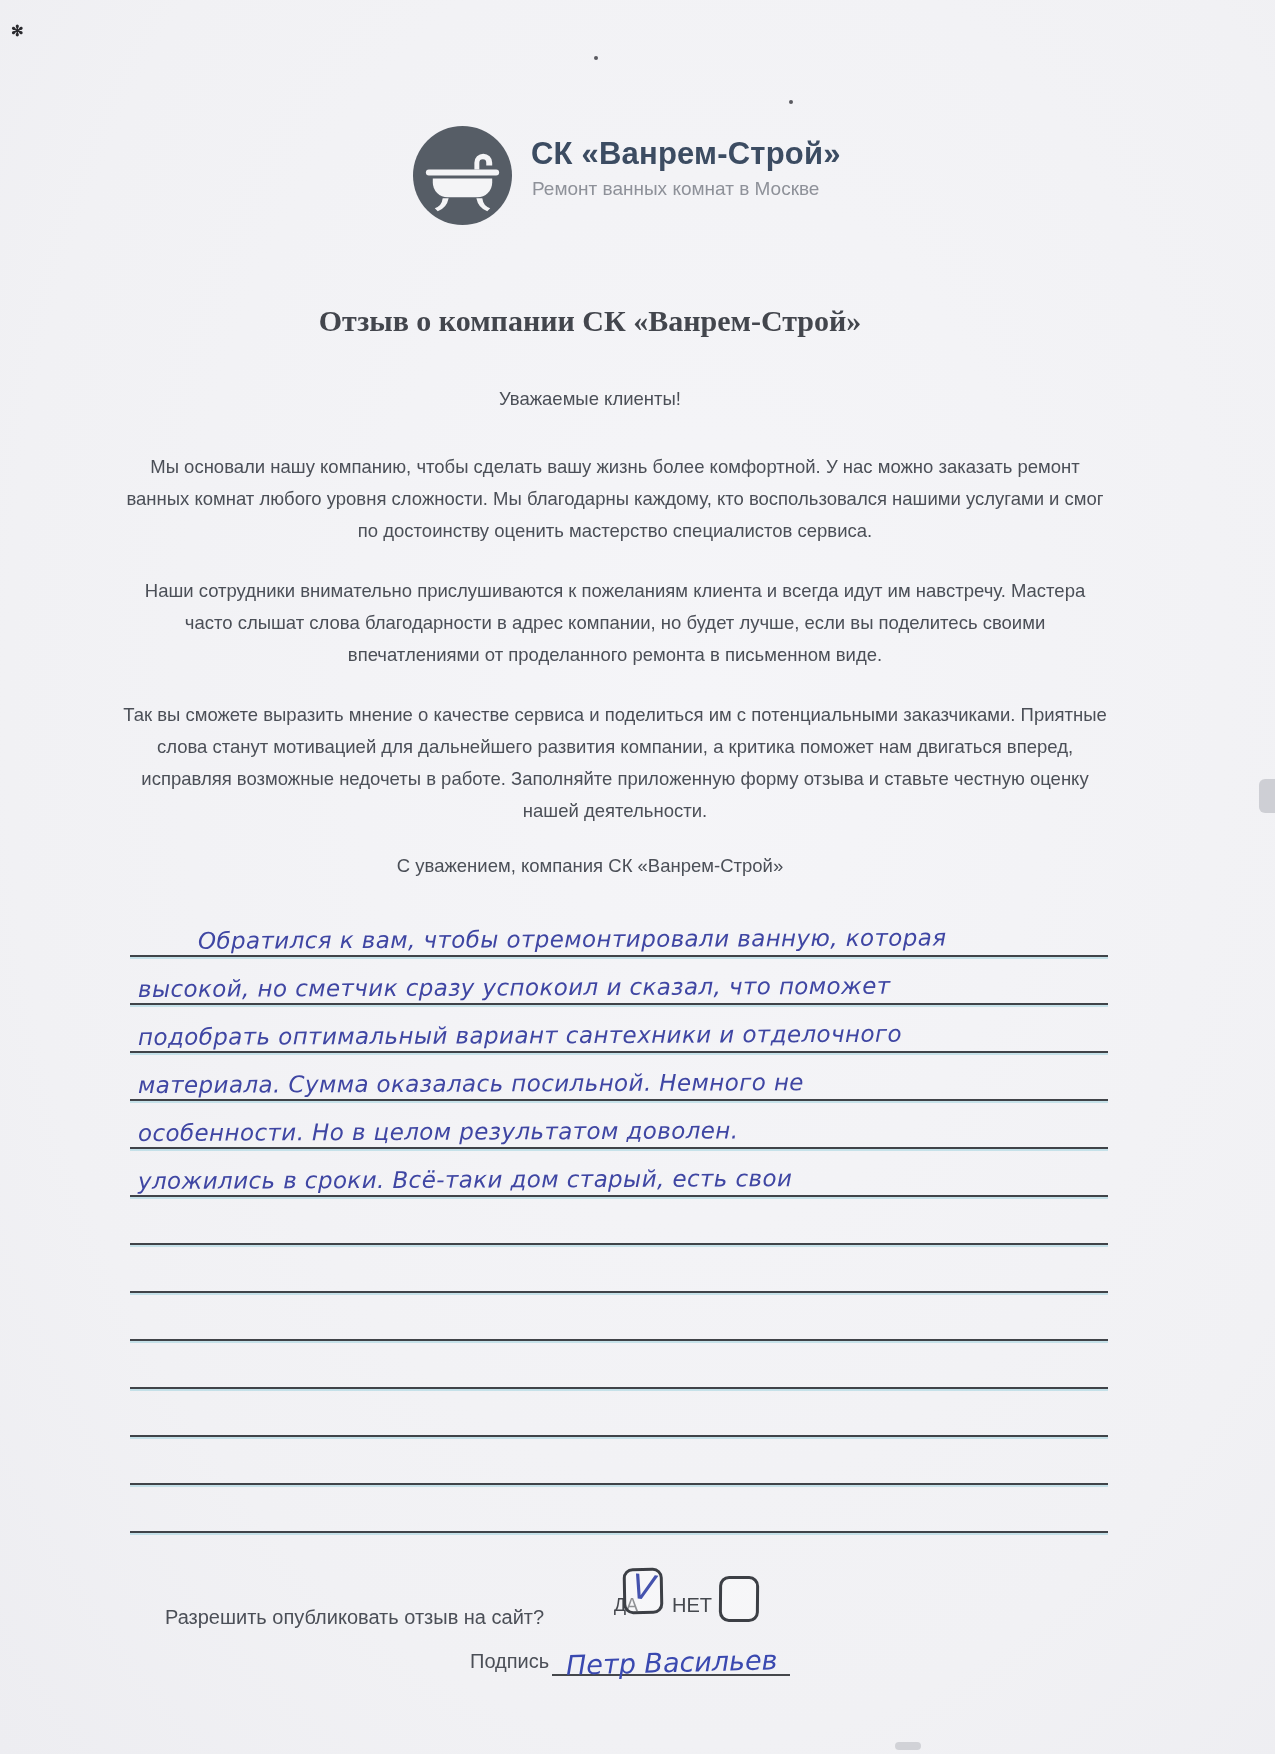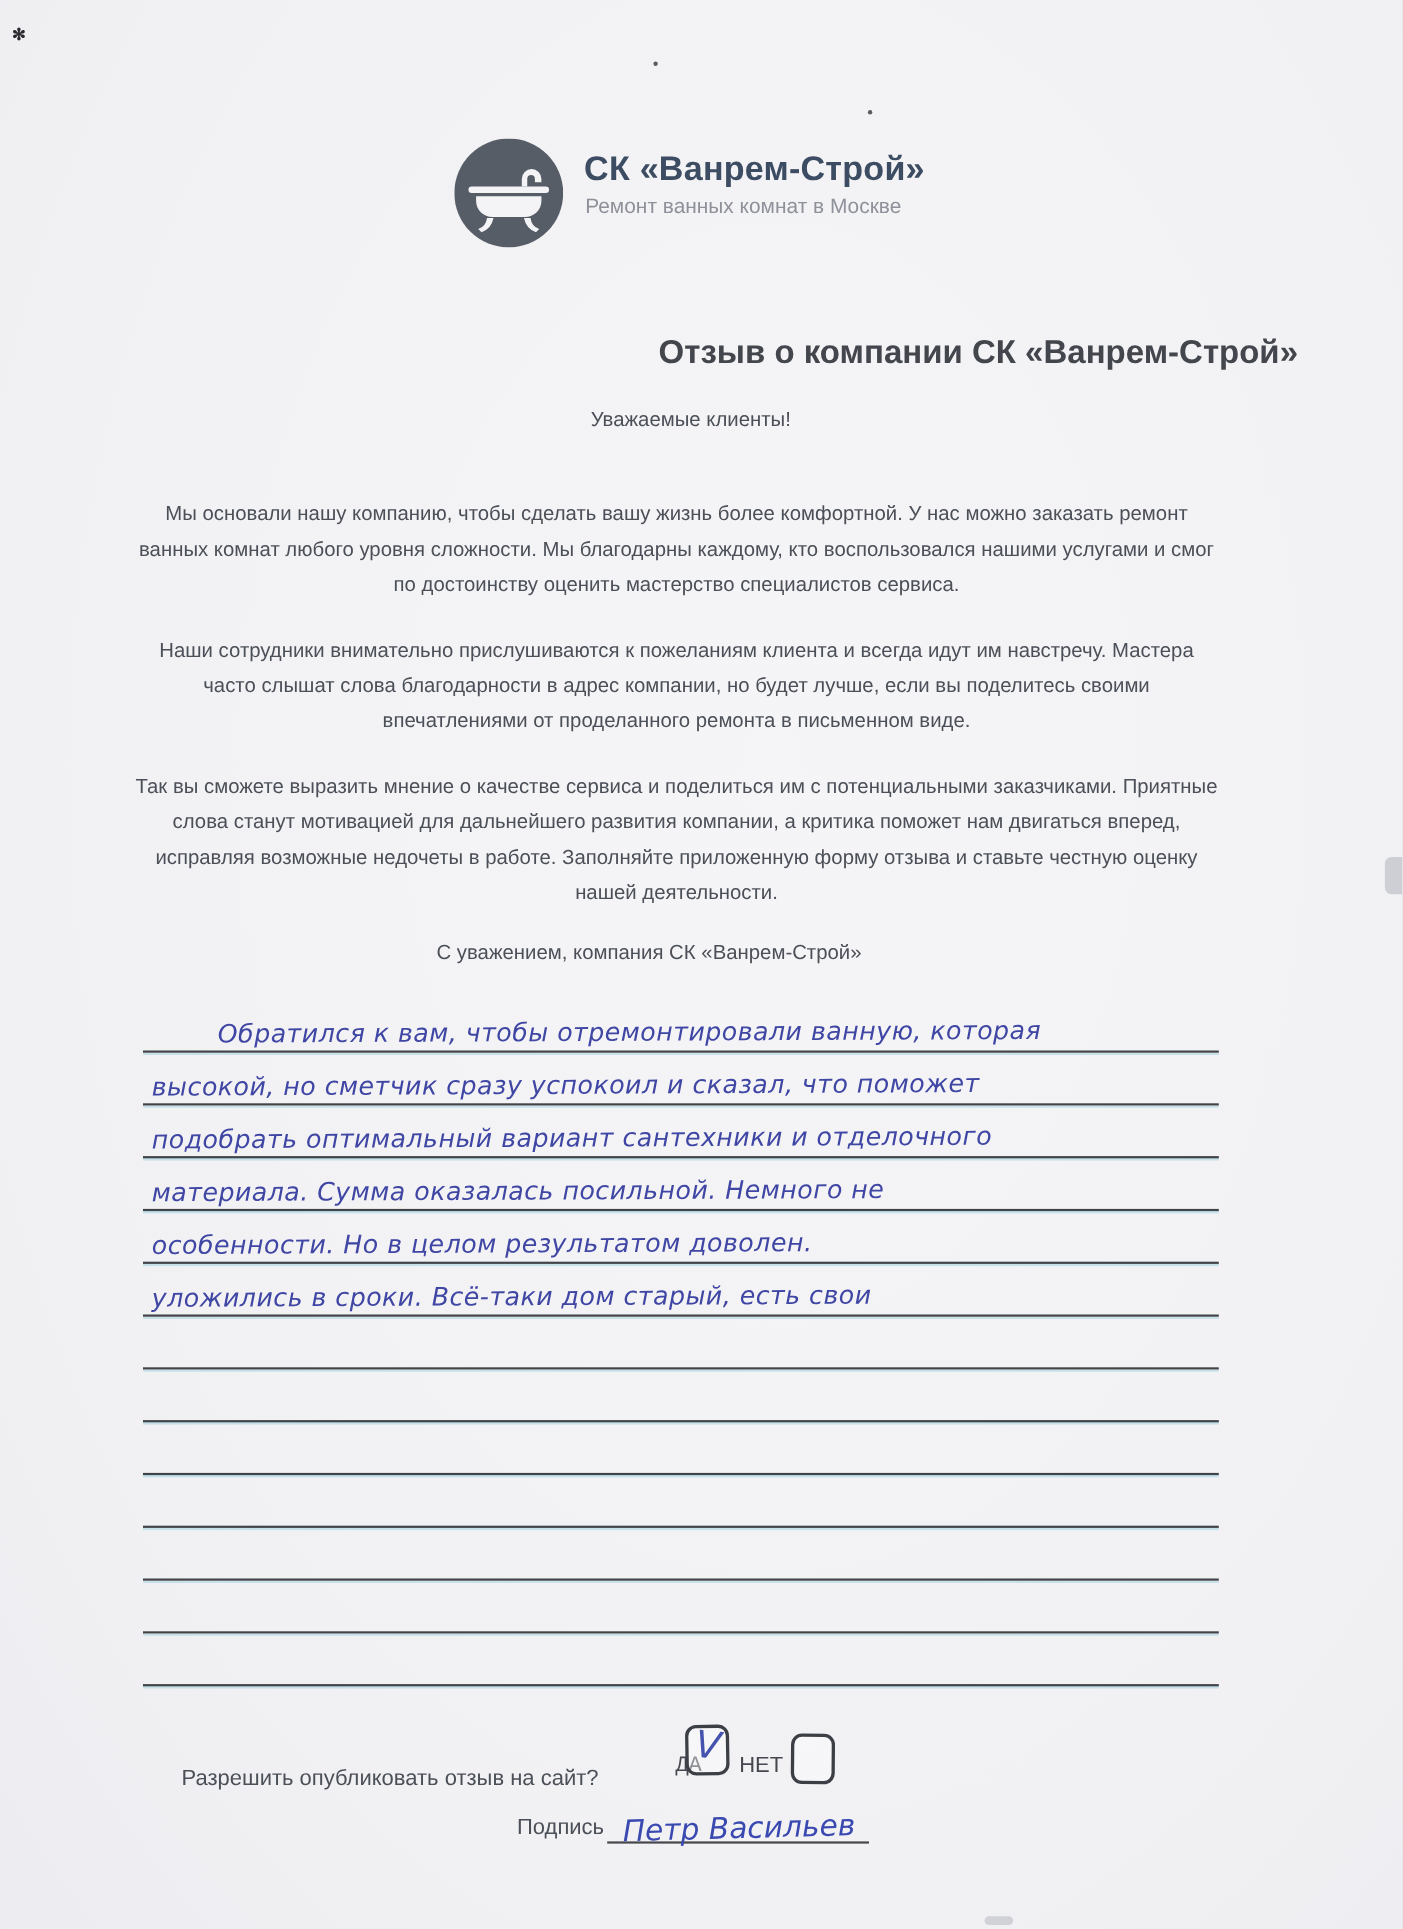--- a/index.html
+++ b/index.html
@@ -17,22 +17,22 @@
   .artifact{position:absolute;color:#2a2a2e;}
   .artifact.mark-tl{left:11px;top:22px;font-size:15px;font-weight:bold;}
   .dot{position:absolute;border-radius:50%;background:#5a5a60;}
   .smudge-right{position:absolute;right:0;top:779px;width:16px;height:34px;background:#c2c3ca;border-radius:6px 0 0 6px;opacity:.75;}
   .smudge-bottom{position:absolute;left:895px;top:1742px;width:26px;height:8px;background:#c9cad0;border-radius:4px;opacity:.8;}
   
   .logo-circle{position:absolute;left:413px;top:126px;width:99px;height:99px;}
   .logo-title{position:absolute;left:531px;top:136px;font-size:31px;font-weight:bold;color:#3c4c62;letter-spacing:.2px;}
   .logo-subtitle{position:absolute;left:532px;top:178px;font-size:19px;color:#8e9199;}
   
-  .doc-title{position:absolute;left:0;top:304px;width:1180px;text-align:right;font-size:30px;font-weight:bold;color:#43464d;}
-  .salutation{position:absolute;left:0;top:370px;width:1180px;text-align:center;font-size:18.5px;padding-left:38px;}
+  .doc-title{position:absolute;left:0;top:304px;width:1180px;text-align:center;font-size:30px;font-weight:bold;color:#43464d;font-family:Liberation Serif, serif;}
+  .salutation{position:absolute;left:0;top:388px;width:1180px;text-align:center;font-size:18.5px;}
   .paragraphs{position:absolute;left:120px;top:451px;width:990px;}
   .paragraphs p{margin:0 0 28px 0;font-size:18.5px;line-height:32px;text-align:center;color:#4b4f57;}
   .signoff{position:absolute;left:0;top:855px;width:1180px;text-align:center;font-size:18.5px;}
   
   .review-area{position:absolute;left:130px;top:909px;width:978px;}
   .rule-line{position:relative;height:46px;border-bottom:2px solid #404348;box-shadow:0 2px 0 rgba(130,200,215,.40);}
   .hand-text{
     position:absolute;left:8px;bottom:1px;white-space:nowrap;
     font-family:"DejaVu Sans", sans-serif;font-style:italic;
     font-size:23px;letter-spacing:.4px;color:#3f46a3;

